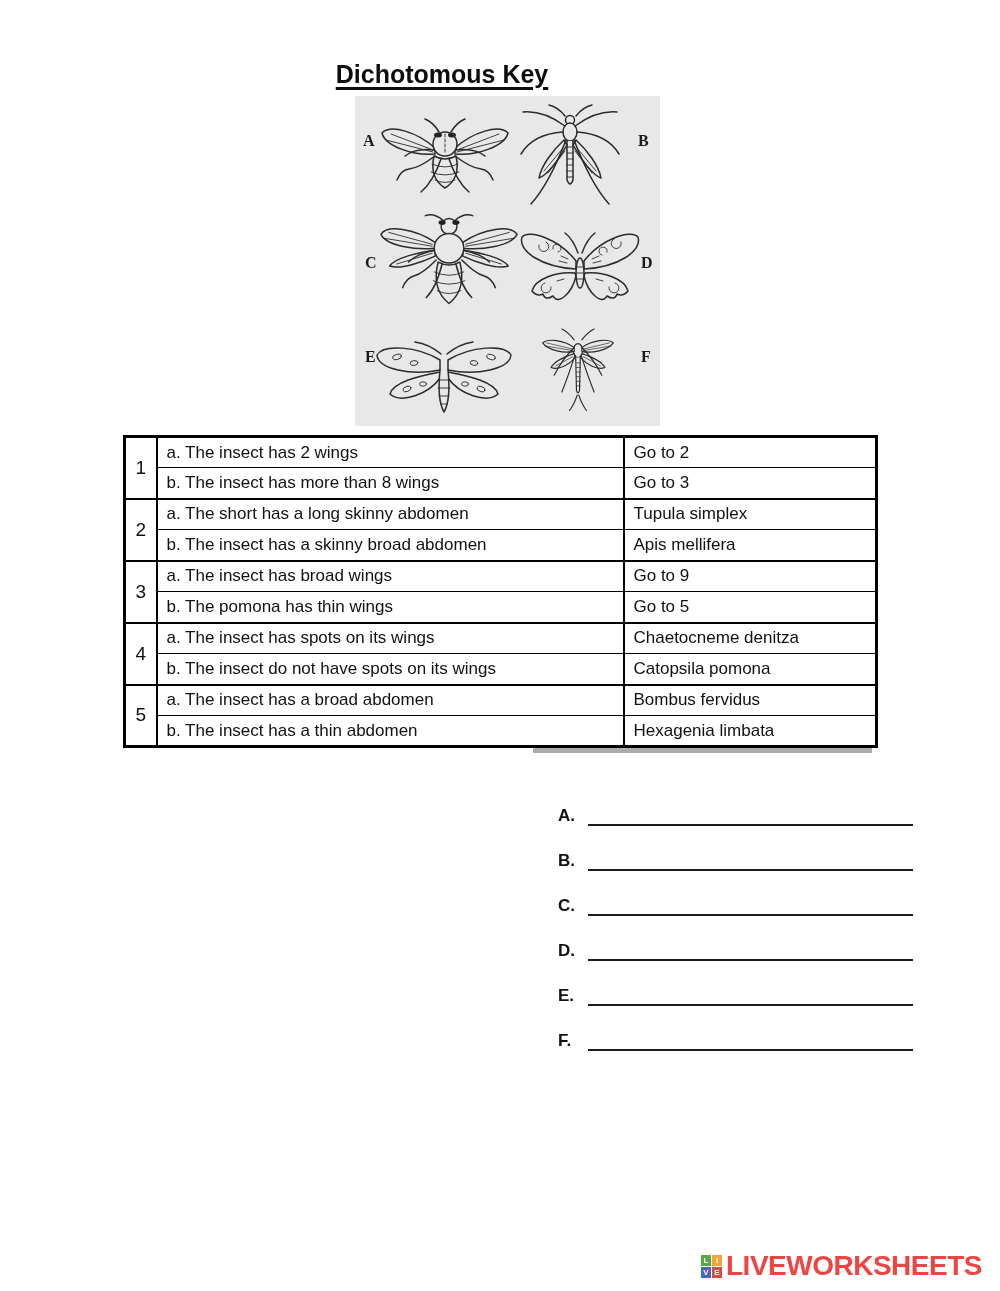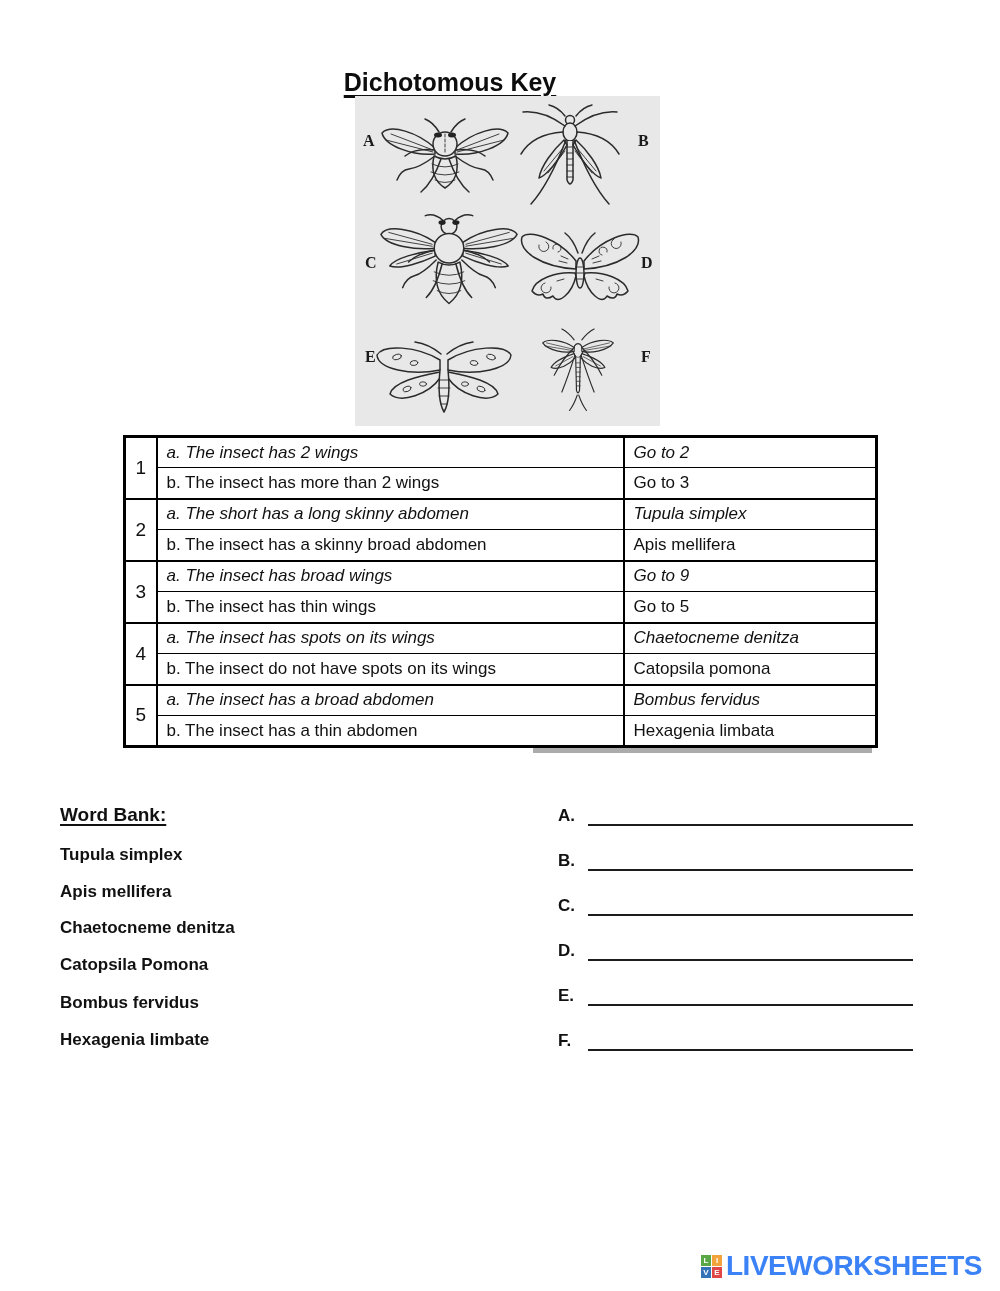--- a/index.html
+++ b/index.html
@@ -1,39 +1,39 @@
 <!DOCTYPE html>
 <html><head>
 <meta charset="utf-8">
 <style>
   html,body{margin:0;padding:0;background:#ffffff;}
   body{width:1000px;height:1291px;position:relative;font-family:"Liberation Sans",sans-serif;color:#111;}
   .sheet{position:absolute;inset:0;}
 
-  .title{position:absolute;left:0;top:52px;width:868px;margin:16px;text-align:center;
+  .title{position:absolute;left:0;top:52px;width:868px;margin:8px;text-align:center;
          font-size:25px;font-weight:bold;color:#0d0d0d;
          text-decoration:underline;text-decoration-thickness:3px;text-underline-offset:4px;}
 
   
   .insect-panel{position:absolute;left:355px;top:96px;width:305px;height:330px;background:#e8e8e8;}
   .fig-label{position:absolute;font-family:"Liberation Serif",serif;font-weight:bold;font-size:16px;color:#1a1a1a;}
   .fig-a{left:8px;top:36px}.fig-b{left:283px;top:36px}
   .fig-c{left:10px;top:158px}.fig-d{left:286px;top:158px}
   .fig-e{left:10px;top:252px}.fig-f{left:286px;top:252px}
   .bug{position:absolute;}
   .bug path,.bug circle,.bug ellipse{fill:none;stroke:#2b2b2b;stroke-width:1.5;stroke-linecap:round;stroke-linejoin:round;}
   .bug .fillw{fill:#e8e8e8;} .bug .dark{fill:#222;stroke:none;} .bug .thin{stroke-width:0.9;}
 
   
   .key-table{position:absolute;left:123px;top:435px;width:752px;height:312px;
              border-collapse:collapse;table-layout:fixed;font-size:17px;border:3px solid #000;}
   .key-table td{border:2px solid #000;padding:0 4px 0 9px;vertical-align:middle;white-space:nowrap;overflow:hidden;}
   .key-table tr{height:31px;}
   .key-table td.num{text-align:center;padding:0;font-size:19px;}
-  .key-table tr.a-row td.opt{border-bottom-width:1px;font-style:italic;}
+  .key-table tr.a-row td.opt{border-bottom-width:1px;}
   .key-table tr.b-row td.opt{border-top-width:1px;}
   .col-num{width:32px;} .col-desc{width:467px;} .col-res{width:253px;}
   .table-shadow{position:absolute;left:533px;top:748px;width:339px;height:5px;background:#ababab;}
 
   
   .wordbank{position:absolute;left:60px;top:804px;width:330px;height:270px;}
   .wb-head{position:absolute;left:0;top:0;font-size:19px;font-weight:bold;
            text-decoration:underline;text-decoration-thickness:2px;text-underline-offset:3px;}
   .wb-item{position:absolute;left:0;font-size:17px;font-weight:bold;}
   .wb-0{top:41px}.wb-1{top:78px}.wb-2{top:114px}.wb-3{top:151px}.wb-4{top:189px}.wb-5{top:226px}
@@ -42,21 +42,21 @@
   .answers{position:absolute;left:558px;top:803px;width:360px;height:260px;}
   .answer-row{position:absolute;left:0;display:flex;align-items:flex-end;}
   .ar-0{top:0}.ar-1{top:45px}.ar-2{top:90px}.ar-3{top:135px}.ar-4{top:180px}.ar-5{top:225px}
   .ans-label{font-size:17px;font-weight:bold;width:26px;}
   .ans-line{width:325px;height:21px;border-bottom:2px solid #1c1c1c;margin-left:4px;}
 
   
   .footer-logo{position:absolute;left:701px;top:1250px;display:flex;align-items:center;}
   .logo-grid{display:grid;grid-template-columns:10px 10px;grid-auto-rows:11px;gap:1px;margin-right:4px;}
   .logo-sq{color:#fff;font-size:8px;font-weight:bold;text-align:center;line-height:11px;font-family:"Liberation Sans",sans-serif;}
-  .brand{font-size:28px;font-weight:800;color:#3b82f6;letter-spacing:-0.5px;}
+  .brand{font-size:28px;font-weight:800;color:#ef4444;letter-spacing:-0.5px;}
 </style>
 </head>
 <body>
 
 <div class="sheet">
 
   <h1 class="title">Dichotomous Key</h1>
 
   <div class="insect-panel">
     <span class="fig-label fig-a">A</span>
@@ -169,39 +169,39 @@
         <col class="col-desc">
         <col class="col-res">
       </colgroup>
     <tbody>
       <tr class="a-row">
         <td class="num" rowspan="2">1</td>
         <td class="opt">a. The insect has 2 wings</td>
         <td class="opt">Go to 2</td>
       </tr>
       <tr class="b-row">
-        <td class="opt">b. The insect has more than 2 wings</td>
+        <td class="opt">b. The insect has more than 8 wings</td>
         <td class="opt">Go to 3</td>
       </tr>
       <tr class="a-row">
         <td class="num" rowspan="2">2</td>
         <td class="opt">a. The short has a long skinny abdomen</td>
         <td class="opt">Tupula simplex</td>
       </tr>
       <tr class="b-row">
         <td class="opt">b. The insect has a skinny broad abdomen</td>
         <td class="opt">Apis mellifera</td>
       </tr>
       <tr class="a-row">
         <td class="num" rowspan="2">3</td>
         <td class="opt">a. The insect has broad wings</td>
         <td class="opt">Go to 9</td>
       </tr>
       <tr class="b-row">
-        <td class="opt">b. The insect has thin wings</td>
+        <td class="opt">b. The pomona has thin wings</td>
         <td class="opt">Go to 5</td>
       </tr>
       <tr class="a-row">
         <td class="num" rowspan="2">4</td>
         <td class="opt">a. The insect has spots on its wings</td>
         <td class="opt">Chaetocneme denitza</td>
       </tr>
       <tr class="b-row">
         <td class="opt">b. The insect do not have spots on its wings</td>
         <td class="opt">Catopsila pomona</td>
@@ -212,29 +212,20 @@
         <td class="opt">Bombus fervidus</td>
       </tr>
       <tr class="b-row">
         <td class="opt">b. The insect has a thin abdomen</td>
         <td class="opt">Hexagenia limbata</td>
       </tr>
     </tbody>
   </table>
   <div class="table-shadow"></div>
 
-  <div class="wordbank">
-    <div class="wb-head">Word Bank:</div>
-    <div class="wb-item wb-0">Tupula simplex</div>
-    <div class="wb-item wb-1">Apis mellifera</div>
-    <div class="wb-item wb-2">Chaetocneme denitza</div>
-    <div class="wb-item wb-3">Catopsila Pomona</div>
-    <div class="wb-item wb-4">Bombus fervidus</div>
-    <div class="wb-item wb-5">Hexagenia limbate</div>
-  </div>
 
   <div class="answers">
     <div class="answer-row ar-0">
       <span class="ans-label">A.</span>
       <span class="ans-line"></span>
     </div>
     <div class="answer-row ar-1">
       <span class="ans-label">B.</span>
       <span class="ans-line"></span>
     </div>

